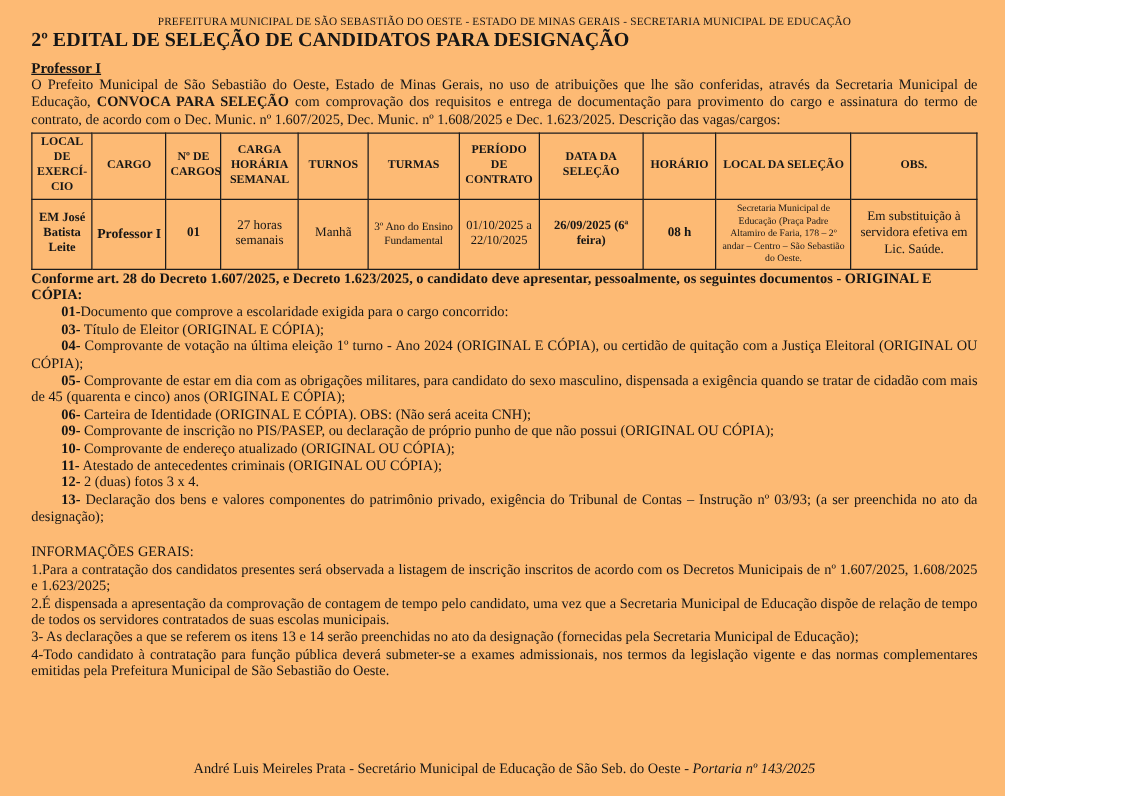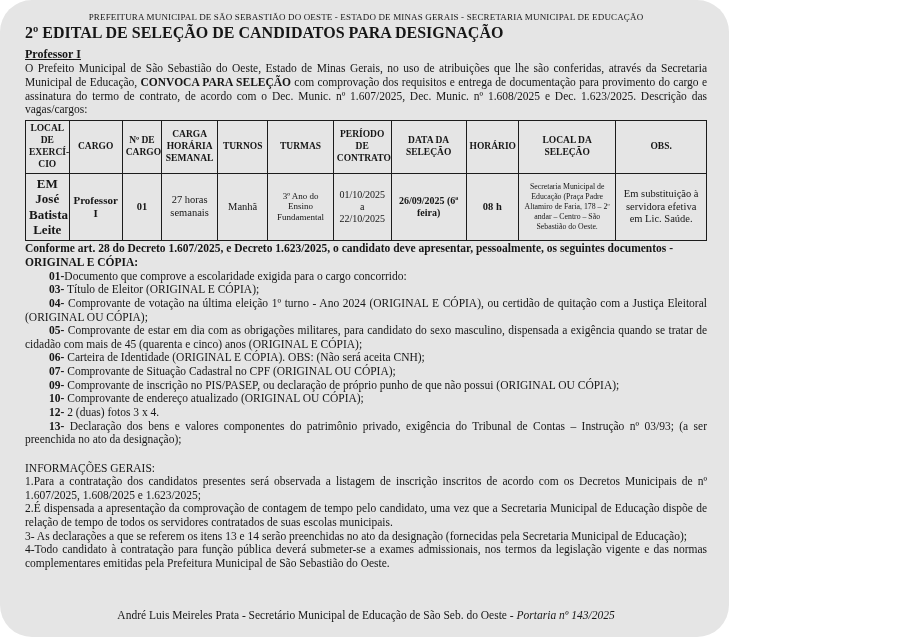--- a/index.html
+++ b/index.html
@@ -4,25 +4,24 @@
 <style>
   html, body { margin:0; padding:0; background:#fff; }
   body {
     width:900px; height:637px;
     color:#161616;
     font-family:"Liberation Serif","DejaVu Serif",serif;
     -webkit-font-smoothing:antialiased;
   }
   .page {
     box-sizing:border-box;
-    width:729px; height:637px;
+    width:804px; height:637px;
     padding:12px 22px 10px 25px;
     display:flex; flex-direction:column;
-    background:#e5e5e5;
-    border-radius:32px;
+    background:#fdba74;
   }
   .doc-header-line { text-align:center; font-size:9px; letter-spacing:.15px; white-space:nowrap; }
   .doc-title { font-size:16px; font-weight:bold; margin-top:2px; }
   .section-heading { font-size:12px; font-weight:bold; text-decoration:underline; margin-top:5px; }
   .intro { font-size:11.5px; line-height:1.2; text-align:justify; margin-top:0; }
   .intro b { font-weight:bold; }
 
   table.vagas { width:100%; border-collapse:collapse; margin-top:3px; table-layout:fixed; }
   table.vagas th, table.vagas td {
     border:1.5px solid #1c1c1c;
@@ -32,21 +31,21 @@
   table.vagas th { font-weight:bold; font-size:9.5px; line-height:1.25; }
   tr.head { height:44px; }
   tr.data { height:53px; }
   td { font-size:10.5px; line-height:1.2; }
   .b { font-weight:bold; }
   .f7  { font-size:7px; }
   .f75 { font-size:7.5px; }
   .f78 { font-size:7.8px; line-height:1.3; }
   .f8  { font-size:8px; }
   .f9  { font-size:9px; }
-  .f95 { font-size:13px; }
+  .f95 { font-size:10px; }
   .f10 { font-size:10px; }
   .f105{ font-size:10.5px; }
   .f11 { font-size:11px; }
 
   .docs-section { margin-top:1px; }
   .docs-intro { font-size:11.5px; font-weight:bold; line-height:1.2; }
   .doc-item, .info-item { font-size:11.5px; line-height:1.185; text-align:justify; }
   .doc-item b { font-weight:bold;padding-left:24px; }
 
   .info-section { margin-top:14px; }
@@ -111,23 +110,23 @@
   </tbody>
     </table>
 
   <div class="docs-section">
     <div class="docs-intro">Conforme art. 28 do Decreto 1.607/2025, e Decreto 1.623/2025, o candidato deve apresentar, pessoalmente, os seguintes documentos - ORIGINAL E CÓPIA:</div>
     <div class="doc-item"><b>01-</b><span>Documento que comprove a escolaridade exigida para o cargo concorrido:</span></div>
     <div class="doc-item"><b>03-</b><span> Título de Eleitor (ORIGINAL E CÓPIA);</span></div>
     <div class="doc-item"><b>04-</b><span> Comprovante de votação na última eleição 1º turno - Ano 2024 (ORIGINAL E CÓPIA), ou certidão de quitação com a Justiça Eleitoral (ORIGINAL OU CÓPIA);</span></div>
     <div class="doc-item"><b>05-</b><span> Comprovante de estar em dia com as obrigações militares, para candidato do sexo masculino, dispensada a exigência quando se tratar de cidadão com mais de 45 (quarenta e cinco) anos (ORIGINAL E CÓPIA);</span></div>
     <div class="doc-item"><b>06-</b><span> Carteira de Identidade (ORIGINAL E CÓPIA). OBS: (Não será aceita CNH);</span></div>
-    <div class="doc-item"><b>07-</b><span> Comprovante de Situação Cadastral no CPF (ORIGINAL OU CÓPIA);</span></div>
     <div class="doc-item"><b>09-</b><span> Comprovante de inscrição no PIS/PASEP, ou declaração de próprio punho de que não possui (ORIGINAL OU CÓPIA);</span></div>
     <div class="doc-item"><b>10-</b><span> Comprovante de endereço atualizado (ORIGINAL OU CÓPIA);</span></div>
+    <div class="doc-item"><b>11-</b><span> Atestado de antecedentes criminais (ORIGINAL OU CÓPIA);</span></div>
     <div class="doc-item"><b>12-</b><span> 2 (duas) fotos 3 x 4.</span></div>
     <div class="doc-item"><b>13-</b><span> Declaração dos bens e valores componentes do patrimônio privado, exigência do Tribunal de Contas – Instrução nº 03/93; (a ser preenchida no ato da designação);</span></div>
   </div>
 
   <div class="info-section">
     <div class="info-heading">INFORMAÇÕES GERAIS:</div>
     <div class="info-item">1.Para a contratação dos candidatos presentes será observada a listagem de inscrição inscritos de acordo com os Decretos Municipais de nº 1.607/2025, 1.608/2025 e 1.623/2025;</div>
     <div class="info-item">2.É dispensada a apresentação da comprovação de contagem de tempo pelo candidato, uma vez que a Secretaria Municipal de Educação dispõe de relação de tempo de todos os servidores contratados de suas escolas municipais.</div>
     <div class="info-item">3- As declarações a que se referem os itens 13 e 14 serão preenchidas no ato da designação (fornecidas pela Secretaria Municipal de Educação);</div>
     <div class="info-item">4-Todo candidato à contratação para função pública deverá submeter-se a exames admissionais, nos termos da legislação vigente e das normas complementares emitidas pela Prefeitura Municipal de São Sebastião do Oeste.</div>

